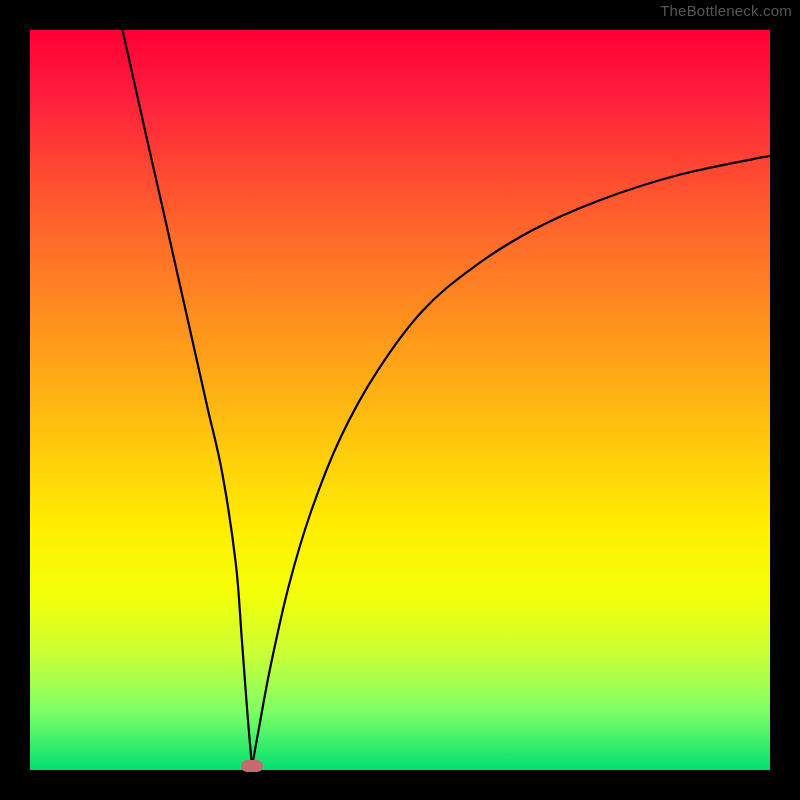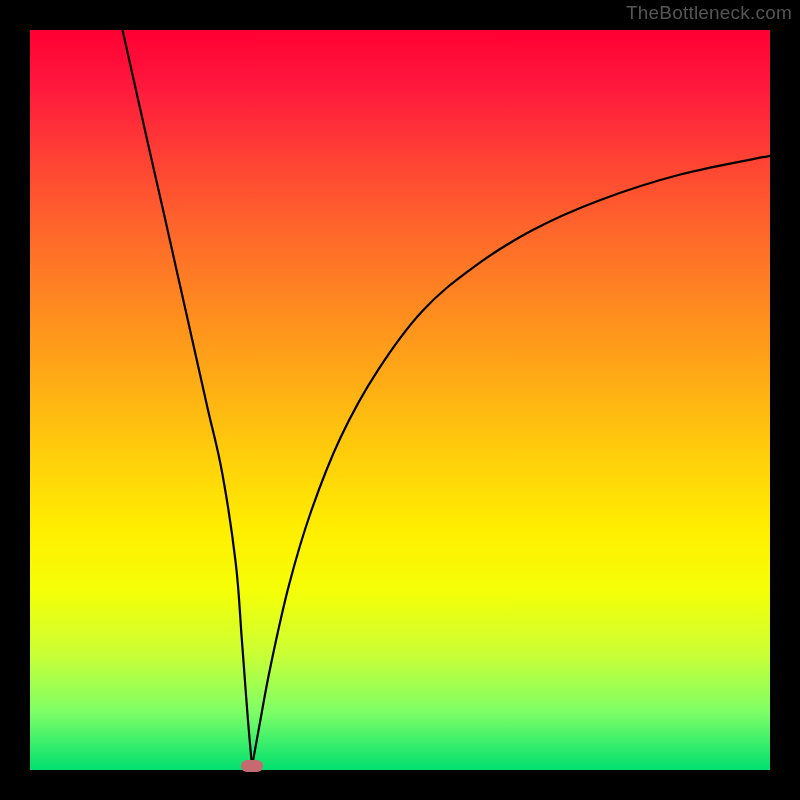--- a/index.html
+++ b/index.html
@@ -36,21 +36,21 @@
       #ccff33 84%,
       #80ff66 92%,
       #00e070 100%
     );
   }
   .watermark {
     position: absolute;
     top: 2px;
     right: 8px;
     color: #555;
-    font-size: 19px;
+    font-size: 15px;
     font-weight: 500;
     letter-spacing: 0.2px;
     user-select: none;
   }
   .curves {
     position: absolute;
     left: 0;
     top: 0;
     width: 740px;
     height: 740px;

